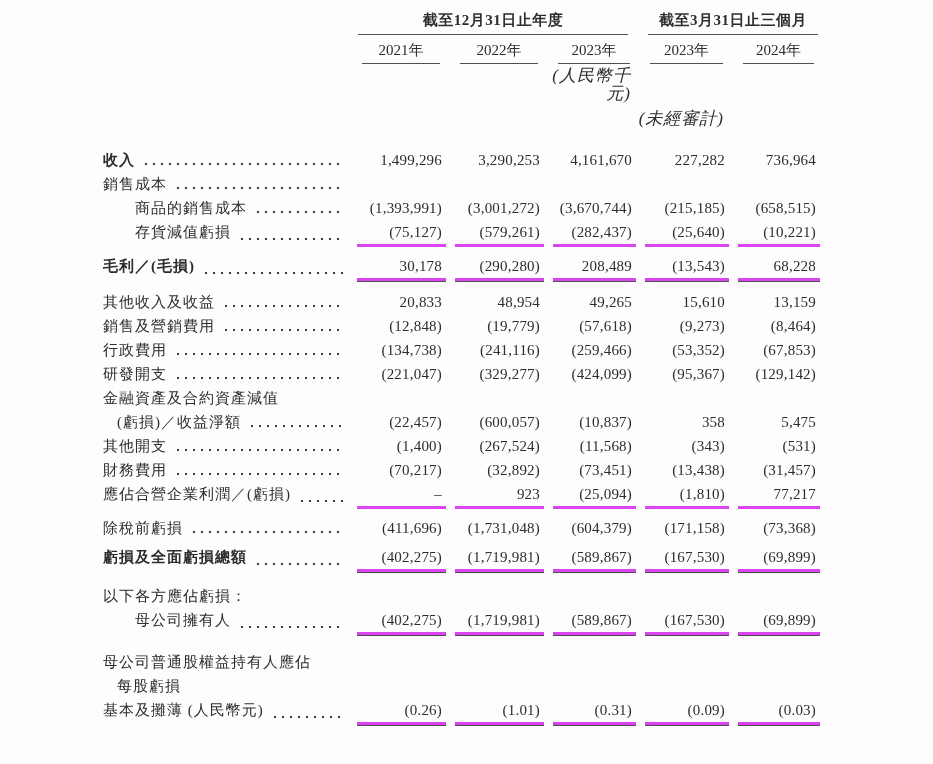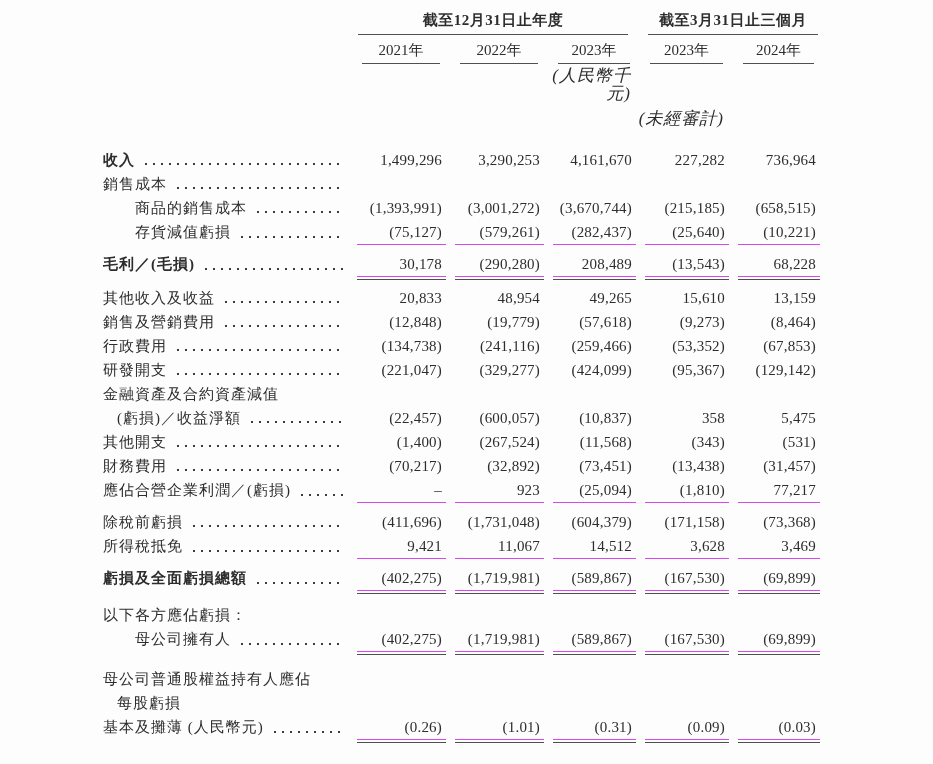--- a/index.html
+++ b/index.html
@@ -34,21 +34,21 @@
   .ind1{padding-left:14px;}
   .ind2{padding-left:32px;}
   .leader{
     flex:1;margin:0 4px 0 7px;
     background-image:radial-gradient(circle,#3c3c3c 1px,rgba(0,0,0,0) 1.35px);
     background-size:8px 4px;
     background-repeat:repeat-x;
     background-position:0 calc(100% - 6px);
   }
   .num{text-align:right;padding-right:4px;letter-spacing:0.2px;}
-  .num.single,.num.double{border-bottom:1px solid #d946ef;margin-left:9px;position:relative;}
+  .num.single,.num.double{border-bottom:3px solid #d946ef;margin-left:9px;position:relative;}
   .num.double::after{
     content:"";position:absolute;left:0;right:0;bottom:-4px;
     border-bottom:1px solid #4f4f4f;
   }
   .row.ruled{margin-bottom:7px;}
 </style>
 </head>
 <body>
 
 <div class="page">
@@ -250,31 +250,20 @@
         <div class="cell label">
           <span class="lbl">除稅前虧損</span>
           <span class="leader"></span>
         </div>
         <div class="cell num">(411,696)</div>
         <div class="cell num">(1,731,048)</div>
         <div class="cell num">(604,379)</div>
         <div class="cell num">(171,158)</div>
         <div class="cell num">(73,368)</div>
       </div>
-      <div class="grid row ruled">
-        <div class="cell label">
-          <span class="lbl">所得稅抵免</span>
-          <span class="leader"></span>
-        </div>
-        <div class="cell num single">9,421</div>
-        <div class="cell num single">11,067</div>
-        <div class="cell num single">14,512</div>
-        <div class="cell num single">3,628</div>
-        <div class="cell num single">3,469</div>
-      </div>
       <div class="grid row bold ruled" style="margin-top: 5px;">
         <div class="cell label">
           <span class="lbl">虧損及全面虧損總額</span>
           <span class="leader"></span>
         </div>
         <div class="cell num double">(402,275)</div>
         <div class="cell num double">(1,719,981)</div>
         <div class="cell num double">(589,867)</div>
         <div class="cell num double">(167,530)</div>
         <div class="cell num double">(69,899)</div>

